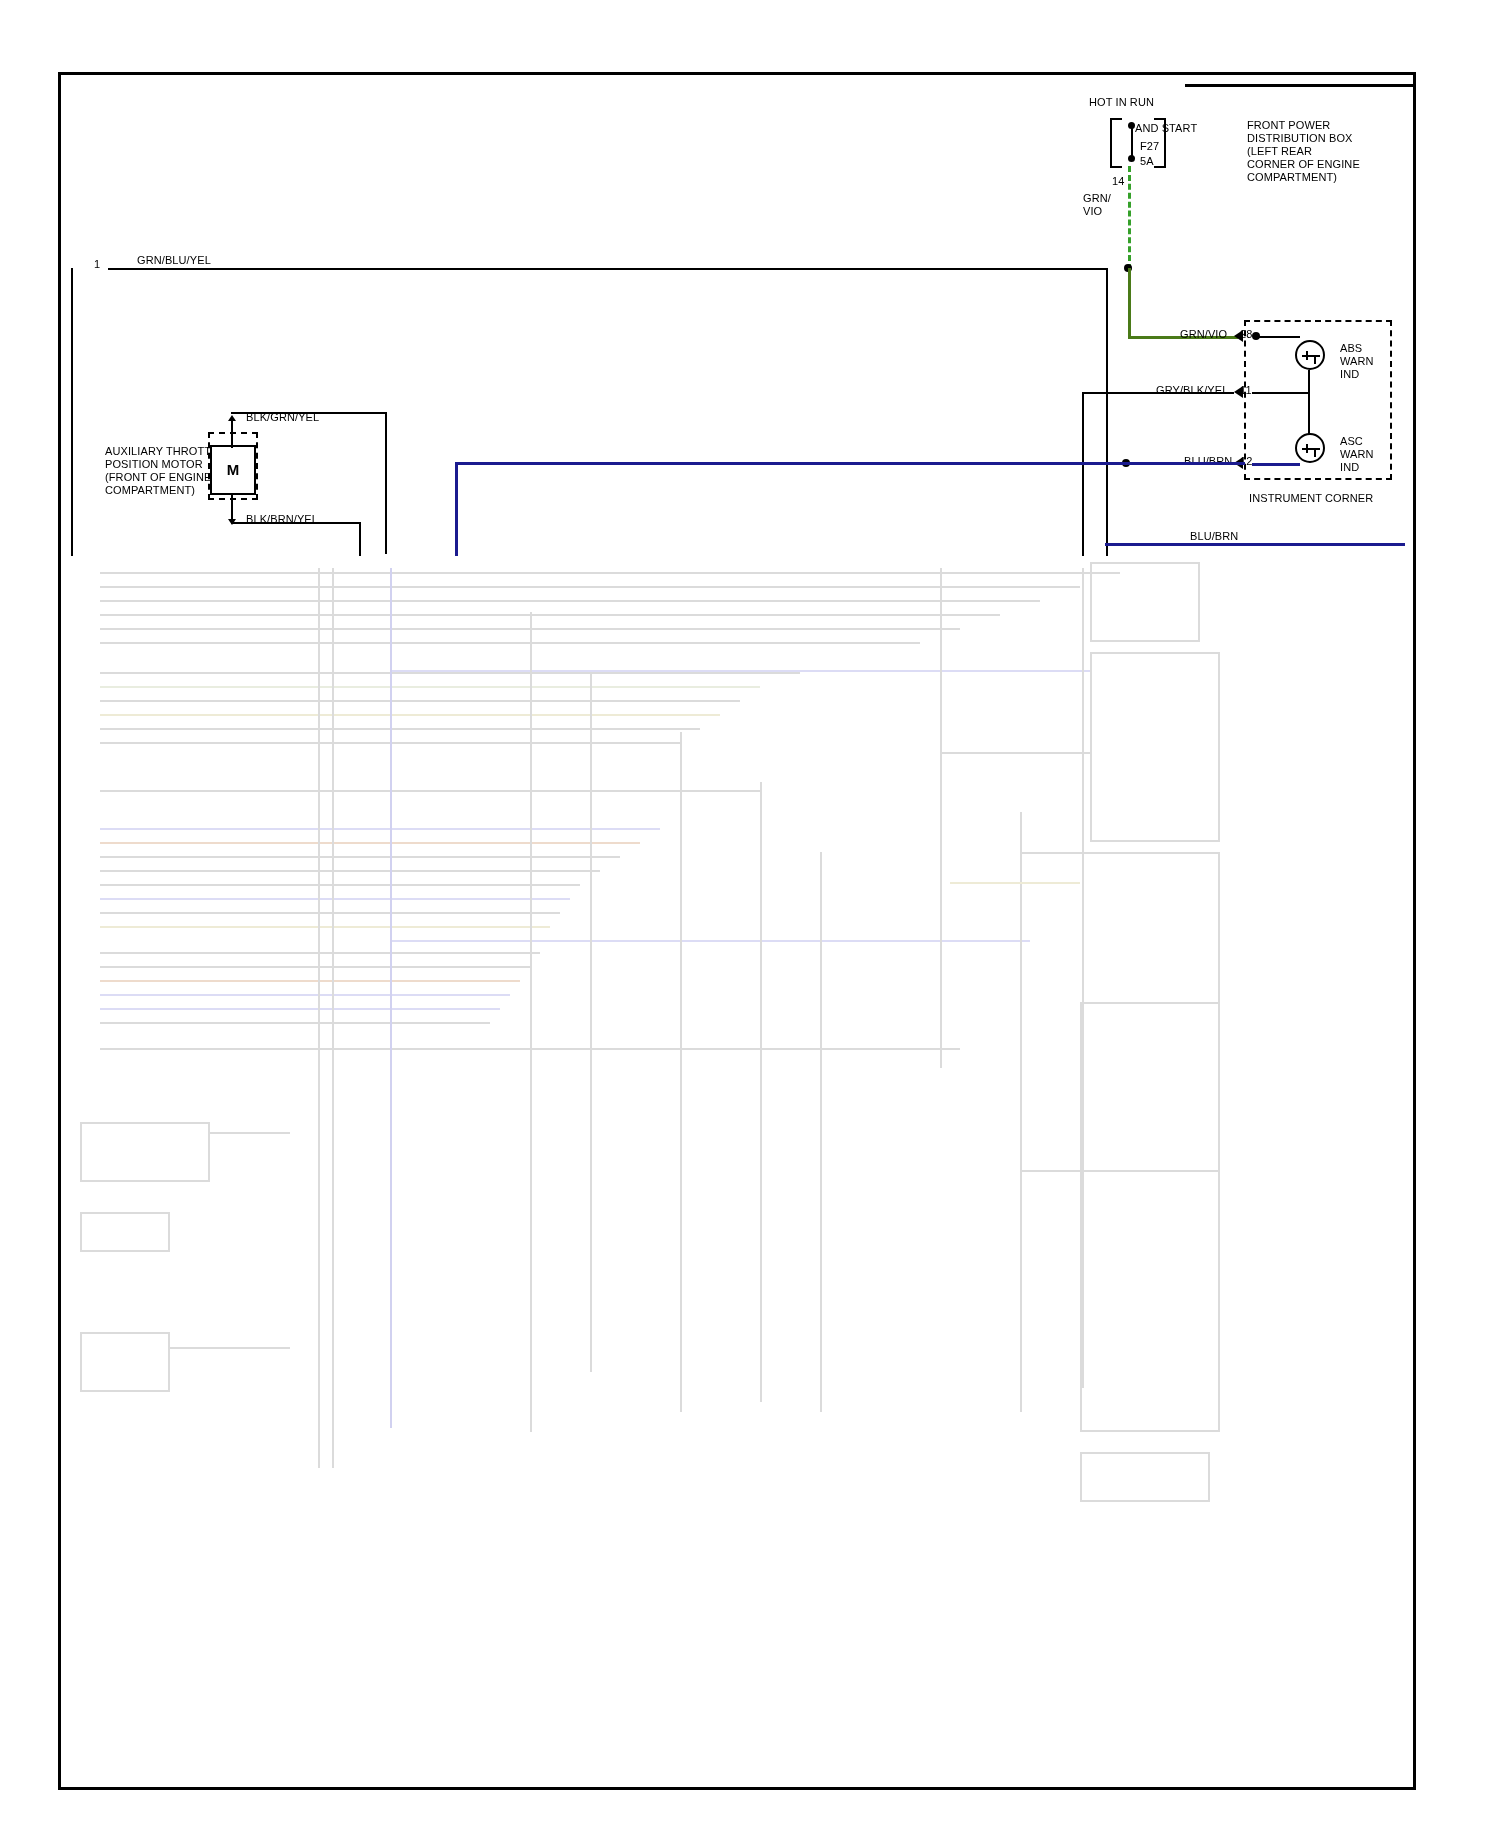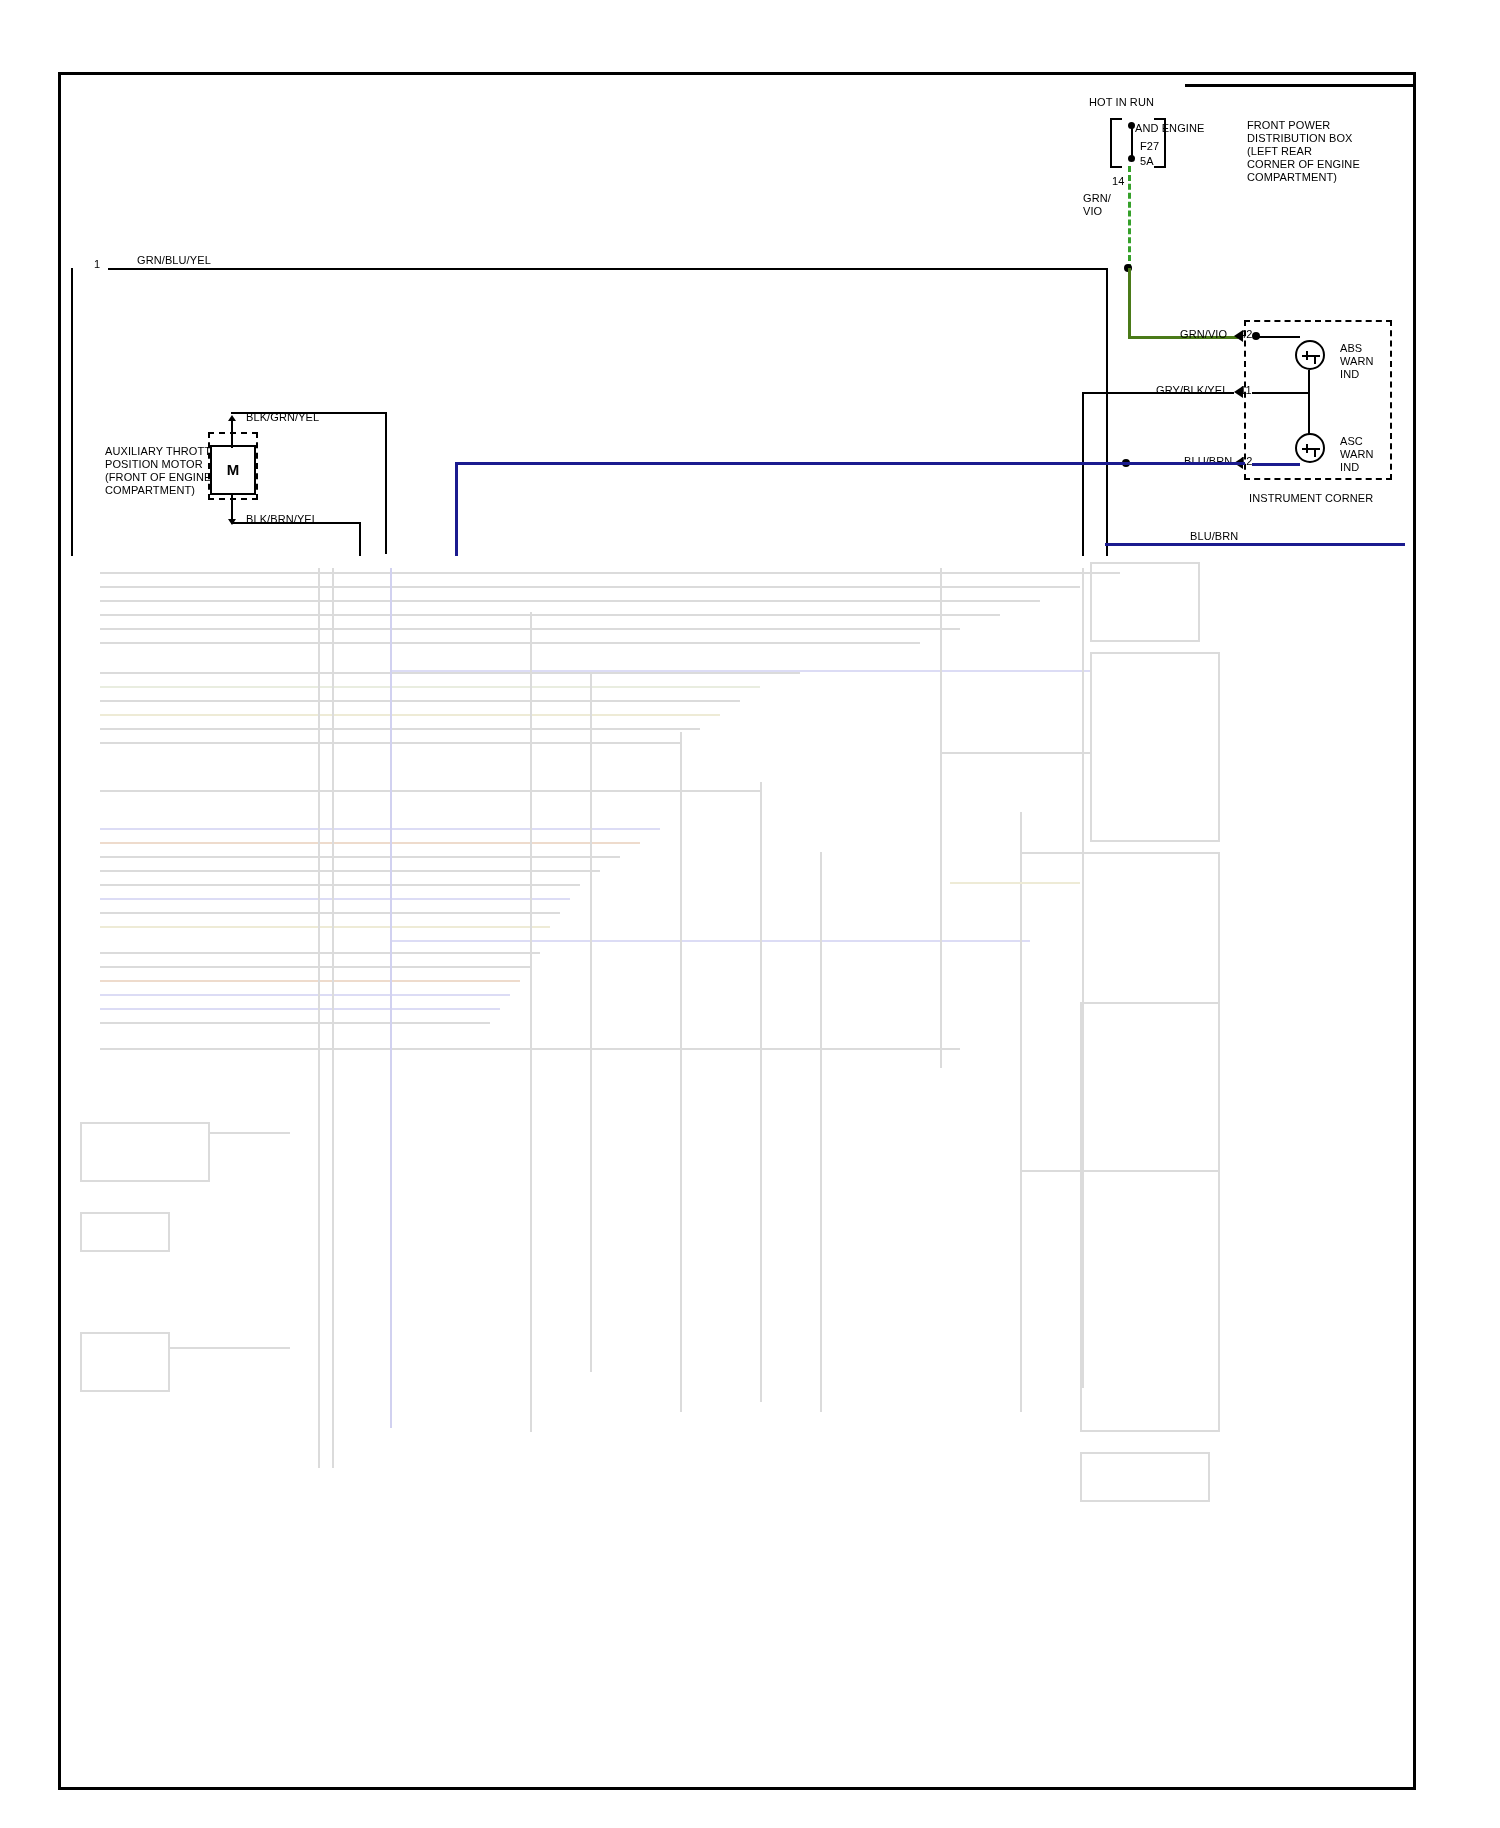--- a/index.html
+++ b/index.html
@@ -187,21 +187,21 @@
   <div class="lbl" style="left:1089px; top:96px;">HOT IN RUN</div>
 
   <div class="fuse-wrap" style="left:1110px; top:118px; width:56px; height:48px;">
     <div class="fuse-brk-l"></div>
     <div class="fuse-brk-r"></div>
     <div class="fuse-dot" style="left:18px; top:4px;"></div>
     <div class="fuse-dot" style="left:18px; top:37px;"></div>
     <div class="fuse-line" style="left:21px; top:7px; height:34px;"></div>
   </div>
 
-  <div class="lbl" style="left:1135px; top:122px;">AND ENGINE</div>
+  <div class="lbl" style="left:1135px; top:122px;">AND START</div>
   <div class="lbl" style="left:1140px; top:140px;">F27</div>
   <div class="lbl" style="left:1140px; top:155px;">5A</div>
 
   <div class="lbl" style="left:1247px; top:119px;">FRONT POWER
 DISTRIBUTION BOX
 (LEFT REAR
 CORNER OF ENGINE
 COMPARTMENT)</div>
 
   <div class="box-solid" style="left:1185px; top:84px; width:228px; height:0; border-width:0; border-top:3px solid #000;"></div>
@@ -246,21 +246,21 @@
 
   <div class="wire h" style="left:231px; top:522px; width:130px;"></div>
   <div class="wire v" style="left:359px; top:522px; height:34px;"></div>
 
   <div class="wire v" style="left:71px; top:268px; height:288px; width:2px; background:#000;"></div>
 
   <div class="box-dash" style="left:1244px; top:320px; width:148px; height:160px;"></div>
   <div class="lbl" style="left:1249px; top:492px;">INSTRUMENT CORNER</div>
 
   <div class="lbl" style="left:1180px; top:328px;">GRN/VIO</div>
-  <div class="lbl" style="left:1240px; top:328px;">42</div>
+  <div class="lbl" style="left:1240px; top:328px;">28</div>
   <div class="pin-arrow" style="left:1234px; top:330px; transform: rotate(180deg);"></div>
   <div class="node" style="left:1252px; top:332px;"></div>
   <div class="wire h" style="left:1256px; top:336px; width:44px;"></div>
 
   <div class="lamp" style="left:1295px; top:340px;">
     <div class="sq"></div>
       <div class="sq2"></div>
       <div class="sq3"></div>
   </div>
   <div class="lbl" style="left:1340px; top:342px;">ABS

